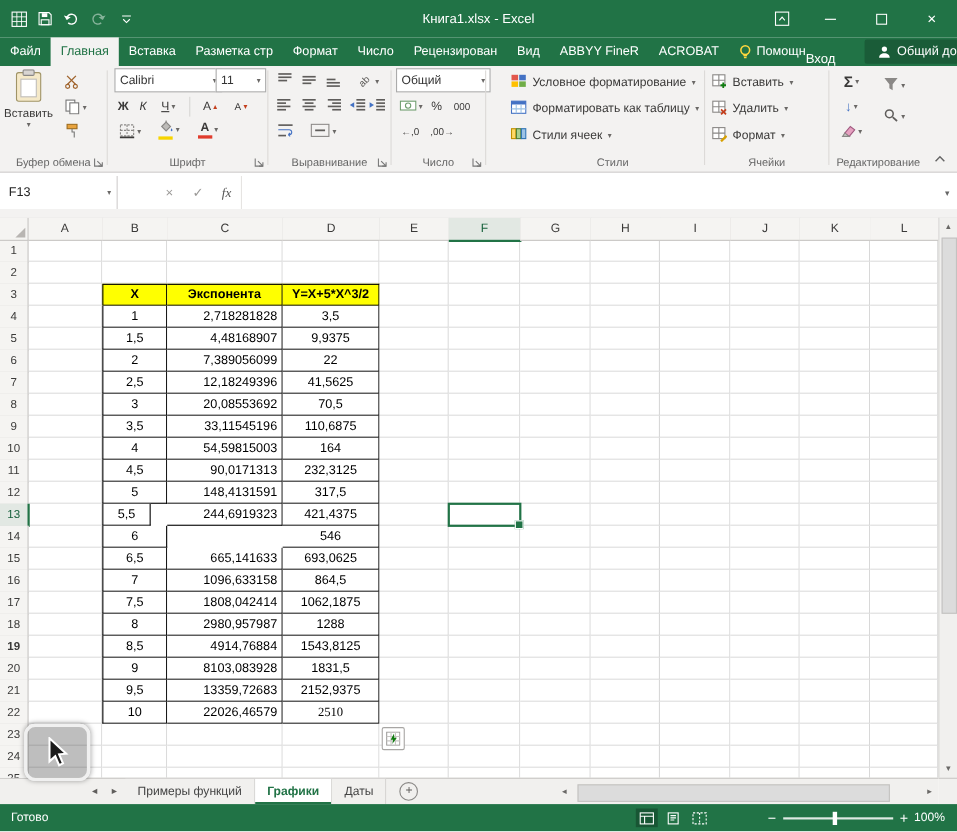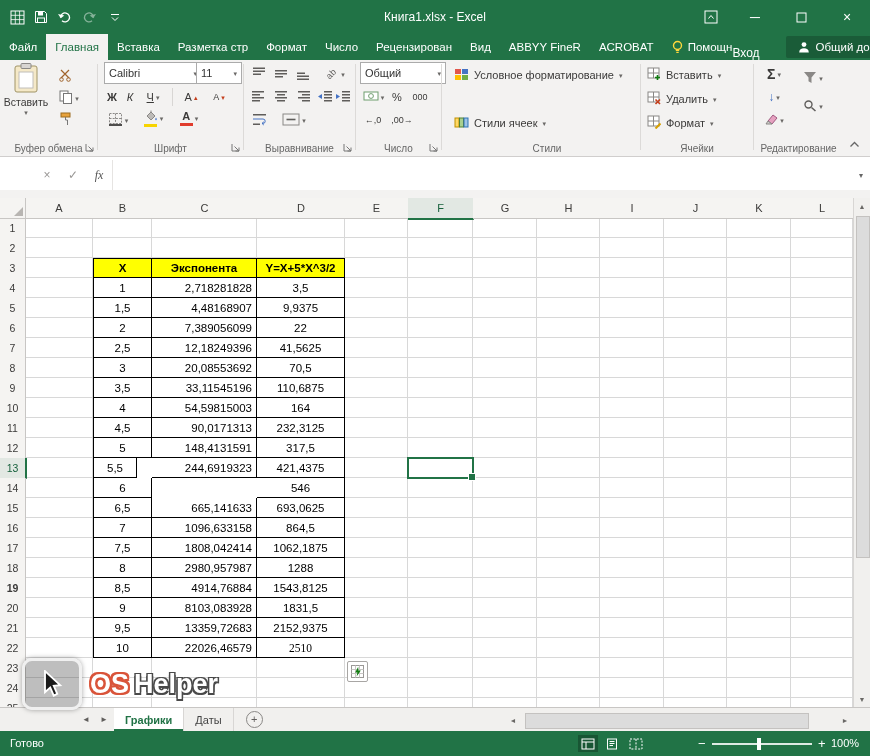--- a/index.html
+++ b/index.html
@@ -448,31 +448,40 @@
       <div class="glabel"><span>Число</span></div>
       <div class="dlaunch">
           <span><svg width="9" height="9">
               <path d="M1 1 V8 H8" fill="none" stroke="#777"></path>
               <path d="M3.5 3.5 L8 8 M8 4.5 V8 H4.5" fill="none" stroke="#777"></path>
             </svg></span>
         </div>
     </div>
     <div class="gsep" style="left:441px"></div>
 
-    <div class="rgroup" style="left:448px;width:198px">
+    <div class="rgroup" style="left:458px;width:198px">
       <div class="stack" style="top:4px">
         <span><svg width="15" height="13">
               <rect x="1" y="1" width="6" height="5" fill="#e2574c"></rect>
               <rect x="8" y="1" width="6" height="5" fill="#4472c4"></rect>
               <rect x="1" y="7" width="6" height="5" fill="#ffc000"></rect>
               <rect x="8" y="7" width="6" height="5" fill="#70ad47"></rect>
             </svg></span>
         <span>Условное форматирование</span>
         <span class="dd">▾</span>
       </div>
+      <div class="stack" style="top:28px">
+        <span><svg width="15" height="13">
+              <rect x="1" y="1" width="13" height="11" fill="#fff" stroke="#4472c4"></rect>
+              <rect x="1" y="1" width="13" height="3" fill="#4472c4"></rect>
+              <path d="M5.3 4 V12 M9.7 4 V12 M1 8 H14" stroke="#9dc3e6"></path>
+            </svg></span>
+        <span>Форматировать как таблицу</span>
+        <span class="dd">▾</span>
+      </div>
       <div class="stack" style="top:52px">
         <span><svg width="15" height="13">
               <rect x="1" y="2" width="4" height="9" fill="#ffd966" stroke="#bf9000"></rect>
               <rect x="5.5" y="2" width="4" height="9" fill="#a9d08e" stroke="#538135"></rect>
               <rect x="10" y="2" width="4" height="9" fill="#9dc3e6" stroke="#2e74b5"></rect>
             </svg></span>
         <span>Стили ячеек</span>
         <span class="dd">▾</span>
       </div>
       <div class="glabel"><span>Стили</span></div>
@@ -544,20 +553,24 @@
     </div>
 
     <div id="ribbon-collapse">
       <svg width="11" height="7">
           <path d="M1.5 5.5 L5.5 1.5 L9.5 5.5" fill="none" stroke="#666" stroke-width="1.3"></path>
         </svg>
     </div>
   </div>
 
   <div id="fbar">
+    <div id="namebox">
+      <span>F13</span>
+      <span class="dd">▾</span>
+    </div>
     <div class="fbtn" style="width:34px"></div>
     <div class="fbtn">
         <span>×</span>
       </div>
     <div class="fbtn">
         <span>✓</span>
       </div>
     <div class="fbtn fx">
         <span>fx</span>
       </div>
@@ -936,20 +949,21 @@
   </div>
 
   <div id="sheetbar">
     <div class="snav" style="left:78px">
         <span>◄</span>
       </div>
     <div class="snav" style="left:96px">
         <span>►</span>
       </div>
     <div id="sheet-tabs">
+        <div class="stab">Примеры функций</div>
         <div class="stab active">Графики</div>
         <div class="stab">Даты</div>
         <div class="addsheet">+</div>
       </div>
     <div id="hscroll">
       <div class="harrow" style="left:0">
           <span>◄</span>
         </div>
       <div id="htrack">
           <div id="hthumb"></div>
@@ -987,18 +1001,15 @@
     <span id="sb-plus" style="left:818px">+</span>
     <span id="sb-zoom">100%</span>
   </div>
 
   <div id="watermark">
     <div class="wm-box">
       <svg width="24" height="28" viewBox="0 0 20 24">
         <path d="M4 1 L4 19 L8.5 15 L11.5 22 L14.5 20.5 L11.5 13.5 L17 13 Z" fill="#1a1a1a" stroke="#fff" stroke-width="1.6"></path>
       </svg>
     </div>
-    <div class="wm-text">
-      <span class="wm-os">OS</span><span class="wm-helper">Helper</span>
-    </div>
   </div>
 
 </div>
 
 </body></html>

